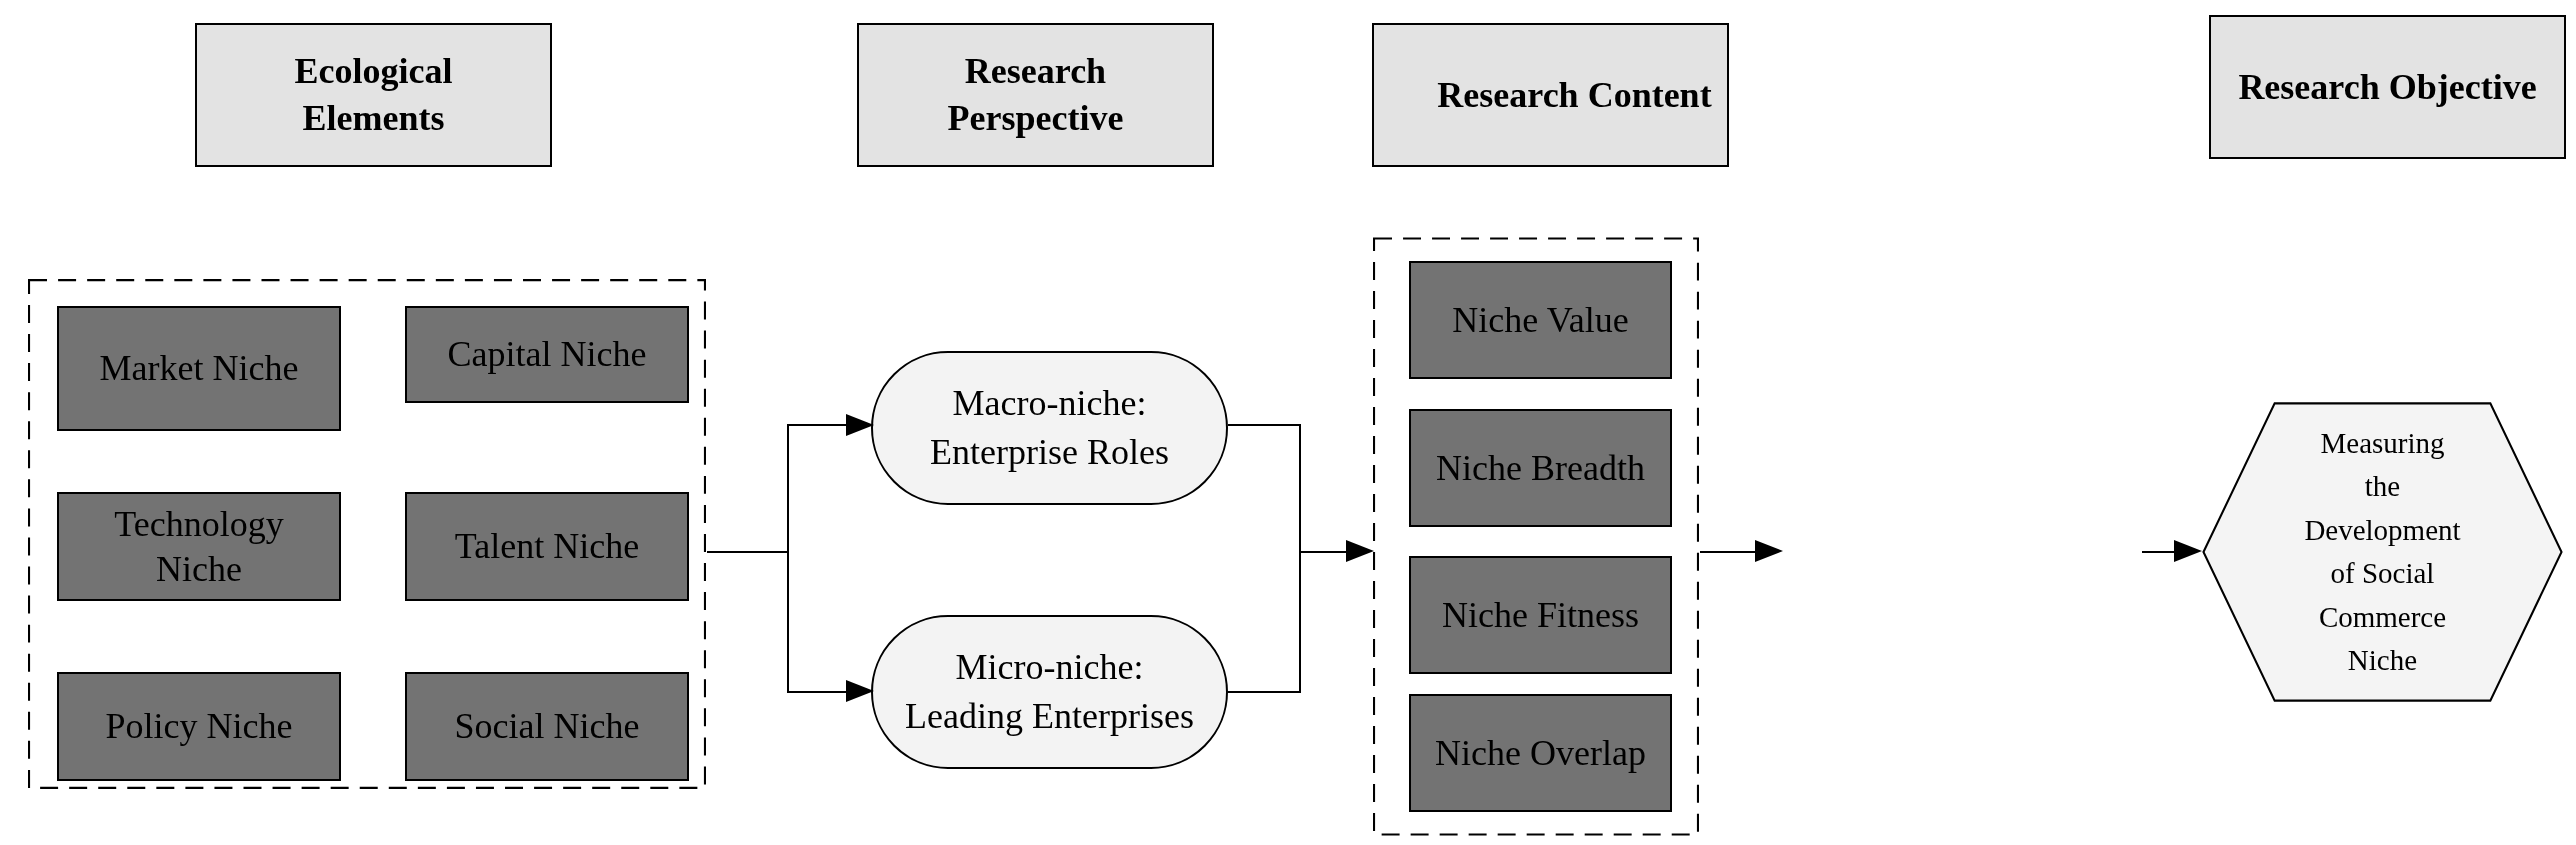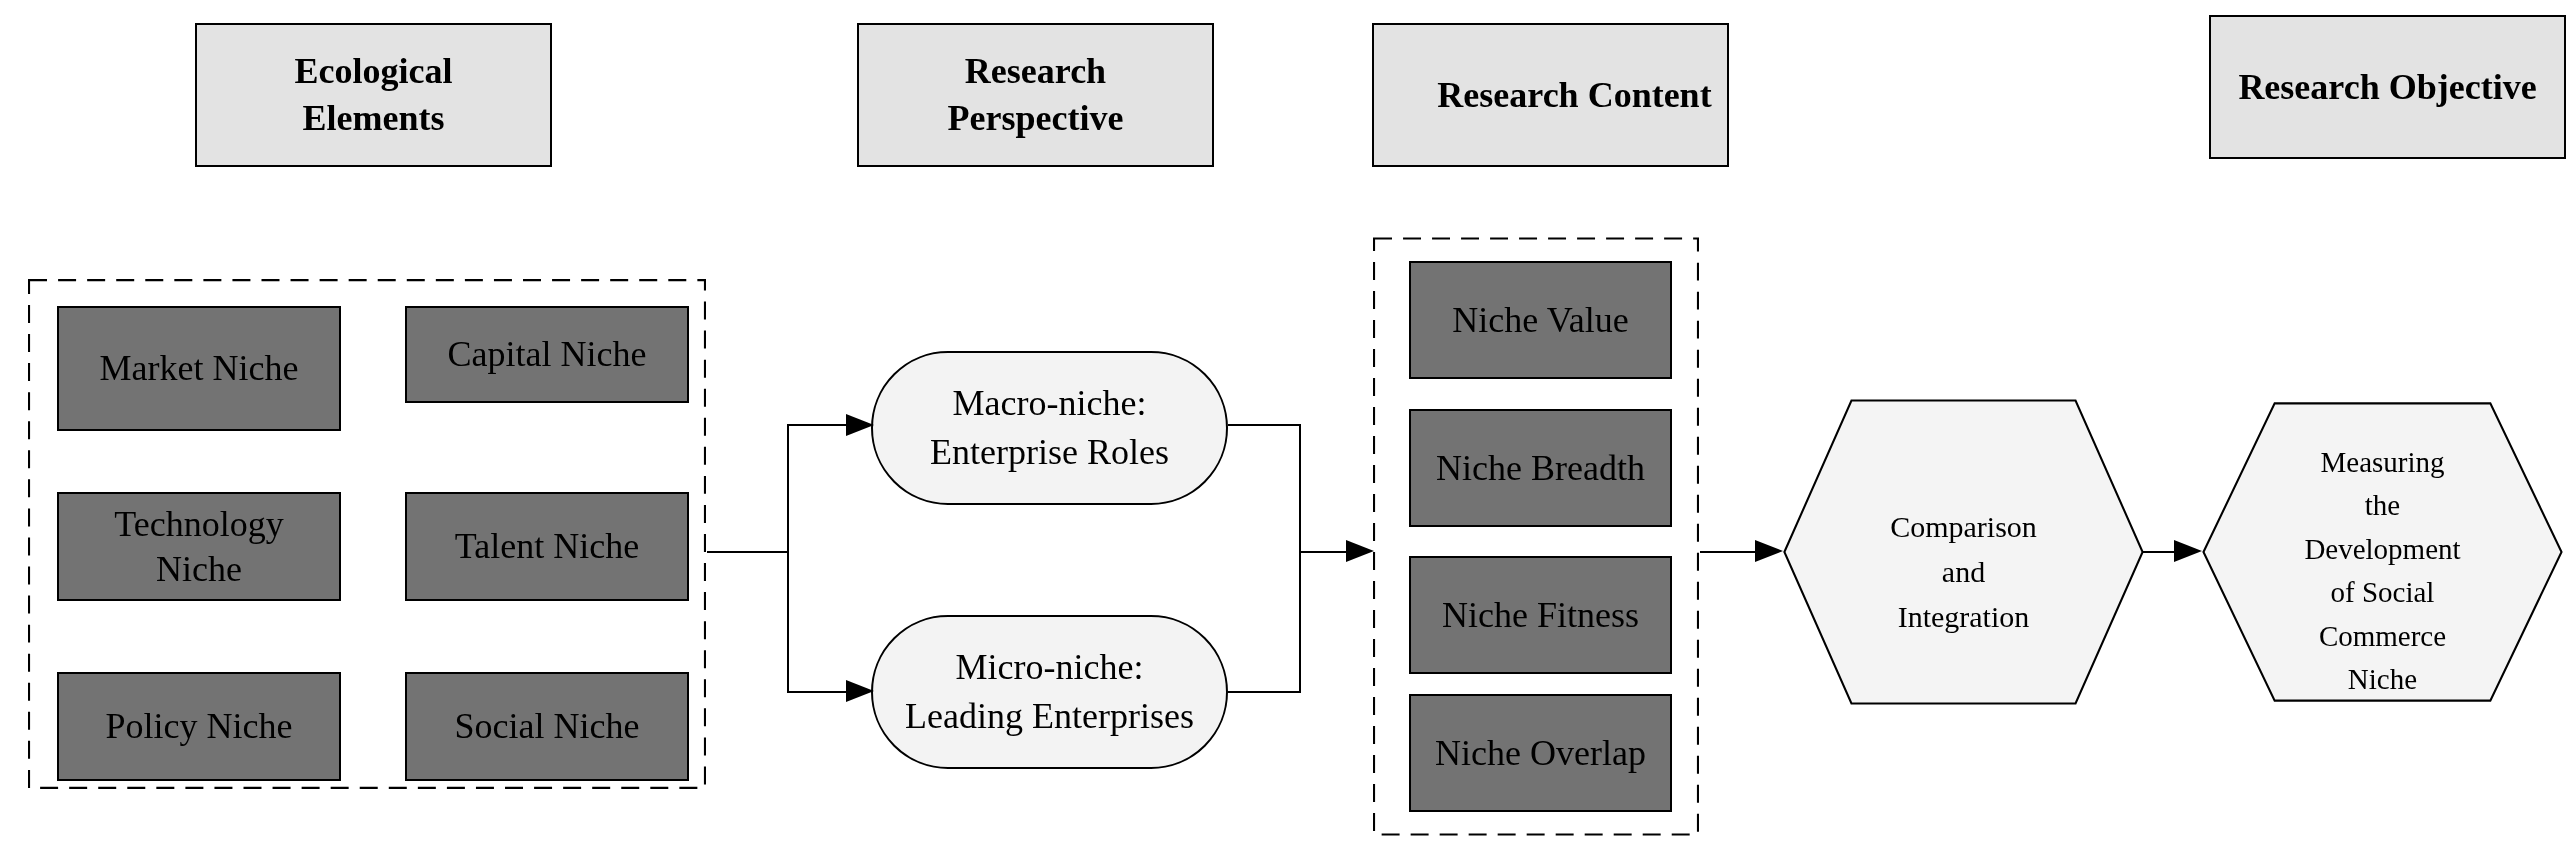--- a/index.html
+++ b/index.html
@@ -19,21 +19,21 @@
     display:flex;align-items:center;justify-content:center;text-align:center;
     font-size:36px;line-height:1.25;
   }
   .stadium{
     background:#f3f3f3;border:2.1px solid #000;border-radius:77px;
     display:flex;align-items:center;justify-content:center;text-align:center;
     font-size:36px;line-height:1.35;
   }
   .hexlabel{
     display:flex;align-items:center;justify-content:center;text-align:center;
-    font-size:30px;line-height:1.5;margin-top:19px;
+    font-size:30px;line-height:1.5;
   }
   .hline{background:#000;height:2.1px;}
   .vline{background:#000;width:2.1px;}
   .arrow-right{
     width:0;height:0;
     border-top:11.8px solid transparent;border-bottom:11.8px solid transparent;
     border-left:28px solid #000;
   }
   svg{display:block;}
 </style>
@@ -99,28 +99,20 @@
   <div class="abs node" style="left:1409px;top:409px;width:263px;height:118px;">
       <div>Niche Breadth</div>
     </div>
   <div class="abs node" style="left:1409px;top:556px;width:263px;height:118px;">
       <div>Niche Fitness</div>
     </div>
   <div class="abs node" style="left:1409px;top:694px;width:263px;height:118px;">
       <div>Niche Overlap</div>
     </div>
 
-  <div class="abs" style="left:1783px;top:399px;width:361px;height:306px;">
-    <svg width="361" height="306" viewBox="0 0 522 442">
-      <polygon points="2,221 99,2 423,2 520,221 423,440 99,440" fill="#f4f4f4" stroke="#000" stroke-width="3"></polygon>
-    </svg>
-    <div class="abs hexlabel" style="left:0;top:0;width:361px;height:306px;">
-        <div>Comparison<br>and<br>Integration</div>
-      </div>
-  </div>
 
   <div class="abs" style="left:2202px;top:402px;width:361px;height:300px;">
     <svg width="361" height="300" viewBox="0 0 522 434">
       <polygon points="2,217 105,2 417,2 520,217 417,432 105,432" fill="#f4f4f4" stroke="#000" stroke-width="3"></polygon>
     </svg>
     <div class="abs hexlabel" style="left:0;top:0;width:361px;height:300px;font-size:29px;">
         <div>Measuring<br>the<br>Development<br>of Social<br>Commerce<br>Niche</div>
       </div>
   </div>
 

